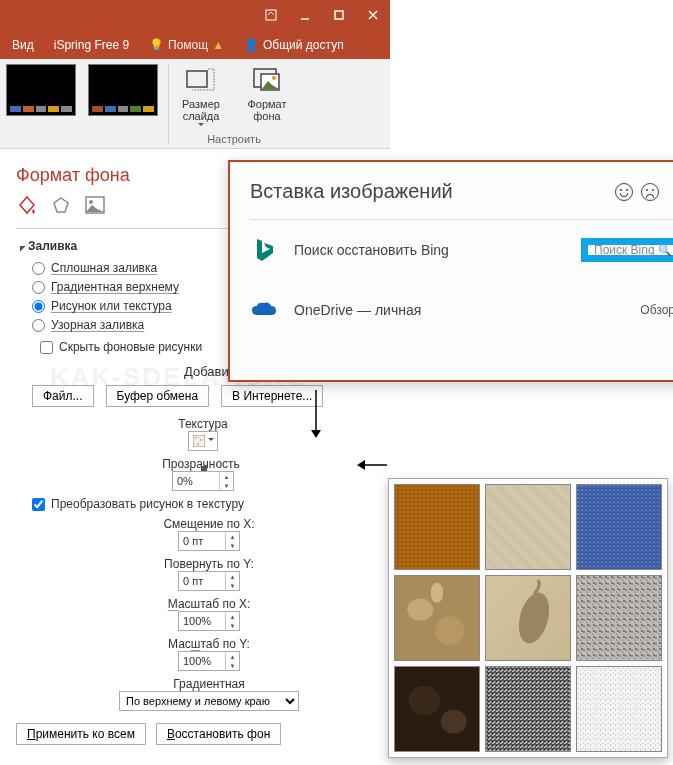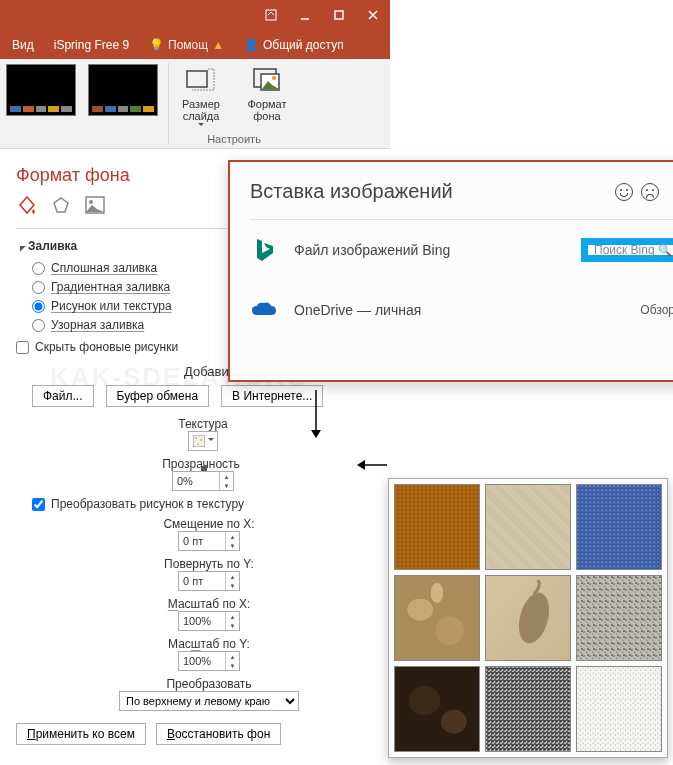--- a/index.html
+++ b/index.html
@@ -36,21 +36,21 @@
     .pane-sep { border-top: 1px solid #d4d4d4; margin-bottom: 10px; position: relative; }
     .pane-sep::before { content: ''; position: absolute; right: 0; top: -4px; border: 4px solid transparent; border-top-color: #666; }
     
     .section-head { display: flex; align-items: center; gap: 4px; font-weight: bold; margin-bottom: 8px; font-size: 12px; }
     .section-head .caret { border: 4px solid transparent; border-right-color: #555; transform: rotate(45deg); width: 0; height: 0; }
     
     .radio-list { padding-left: 16px; margin-bottom: 8px; }
     .radio-item { display: flex; align-items: center; gap: 6px; margin-bottom: 5px; font-size: 12px; }
     .radio-item input { margin: 0; }
     .radio-item span { text-decoration: underline; text-decoration-color: #999; text-underline-offset: 2px; }
-    .chk-item { display: flex; align-items: center; gap: 6px; margin: 4px 0 10px 0; font-size: 12px; }
+    .chk-item { display: flex; align-items: center; gap: 6px; margin: 4px 0 10px 24px; font-size: 12px; }
     
     .subsec-label { font-size: 13px; margin: 8px 0 6px 0; text-align: right; }
     .btn-row { display: flex; gap: 12px; margin-left: 16px; margin-bottom: 10px; position: relative; }
     .o-btn { background: #fdfdfd; border: 1px solid #adadad; padding: 3px 10px; font-size: 12px; cursor: pointer; }
     
     .form-row { display: flex; align-items: center; margin: 0 0 6px 16px; flex-direction: column; }
     .form-row .fl { flex: 1; font-size: 12px; }
     .form-row .fl u { text-decoration: underline; text-underline-offset: 2px; text-decoration-color: #999; }
     .form-row .spin { width: 62px; height: 20px; border: 1px solid #ababab; background: #fff; display: flex; align-items: center; padding: 0 4px; font-size: 11px; position: relative; }
     .form-row .spin .arrows { position: absolute; right: 0; top: 0; bottom: 0; width: 14px; border-left: 1px solid #c4c4c4; display: flex; flex-direction: column; }
@@ -217,21 +217,21 @@
     <span>Заливка</span>
   </div>
 
   <div class="radio-list">
     <label class="radio-item">
         <input type="radio" name="fill" style="">
         <span>Сплошная заливка</span>
       </label>
     <label class="radio-item">
         <input type="radio" name="fill" style="">
-        <span>Градиентная заливка</span>
+        <span>Градиентная верхнему</span>
       </label>
     <label class="radio-item">
         <input type="radio" name="fill" checked="" style="">
         <span>Рисунок или текстура</span>
       </label>
     <label class="radio-item">
         <input type="radio" name="fill" style="">
         <span>Узорная заливка</span>
       </label>
   </div>
@@ -314,21 +314,21 @@
         <div class="fl">Мас<u>ш</u>таб по Y:</div>
         <div class="spin">
           <span>100%</span>
           <div class="arrows">
             <div>▲</div>
             <div>▼</div>
           </div>
         </div>
       </div>
     <div class="form-row">
-        <div class="fl">Преобразовать</div>
+        <div class="fl">Градиентная</div>
         <select><option>По верхнему и левому краю</option></select>
       </div>
   </div>
 
 
   <div class="bottom-btns">
     <button class="o-btn"><span style="text-decoration:underline">П</span><span>рименить ко всем</span></button>
     <button class="o-btn"><span style="text-decoration:underline">В</span><span>осстановить фон</span></button>
   </div>
 </div>
@@ -355,21 +355,21 @@
       </div>
     <div class="dialog-close">✕</div>
   </div>
   <div class="dialog-body">
     <div class="dlg-row">
       <div class="ico">
           <svg width="22" height="26">
             <path d="M4 2 L9 4 L9 16 L17 12 L13 10 L11 6 L20 9 L20 16 L9 24 L4 21 Z" fill="#008373"></path>
           </svg>
         </div>
-      <div class="lbl">Файл изображений Bing</div>
+      <div class="lbl">Поиск осстановить Bing</div>
       <div class="search-box">
           <span>Поиск Bing</span>
           <span class="mag">🔍</span>
         </div>
     </div>
     <div class="dlg-row">
       <div class="ico">
           <svg width="26" height="18">
             <path d="M6 14 Q1 14 1 9 Q1 5 6 5 Q7 1 13 2 Q18 0 20 5 Q25 5 25 10 Q25 14 20 14 Z" fill="#1565c0"></path>
           </svg>

